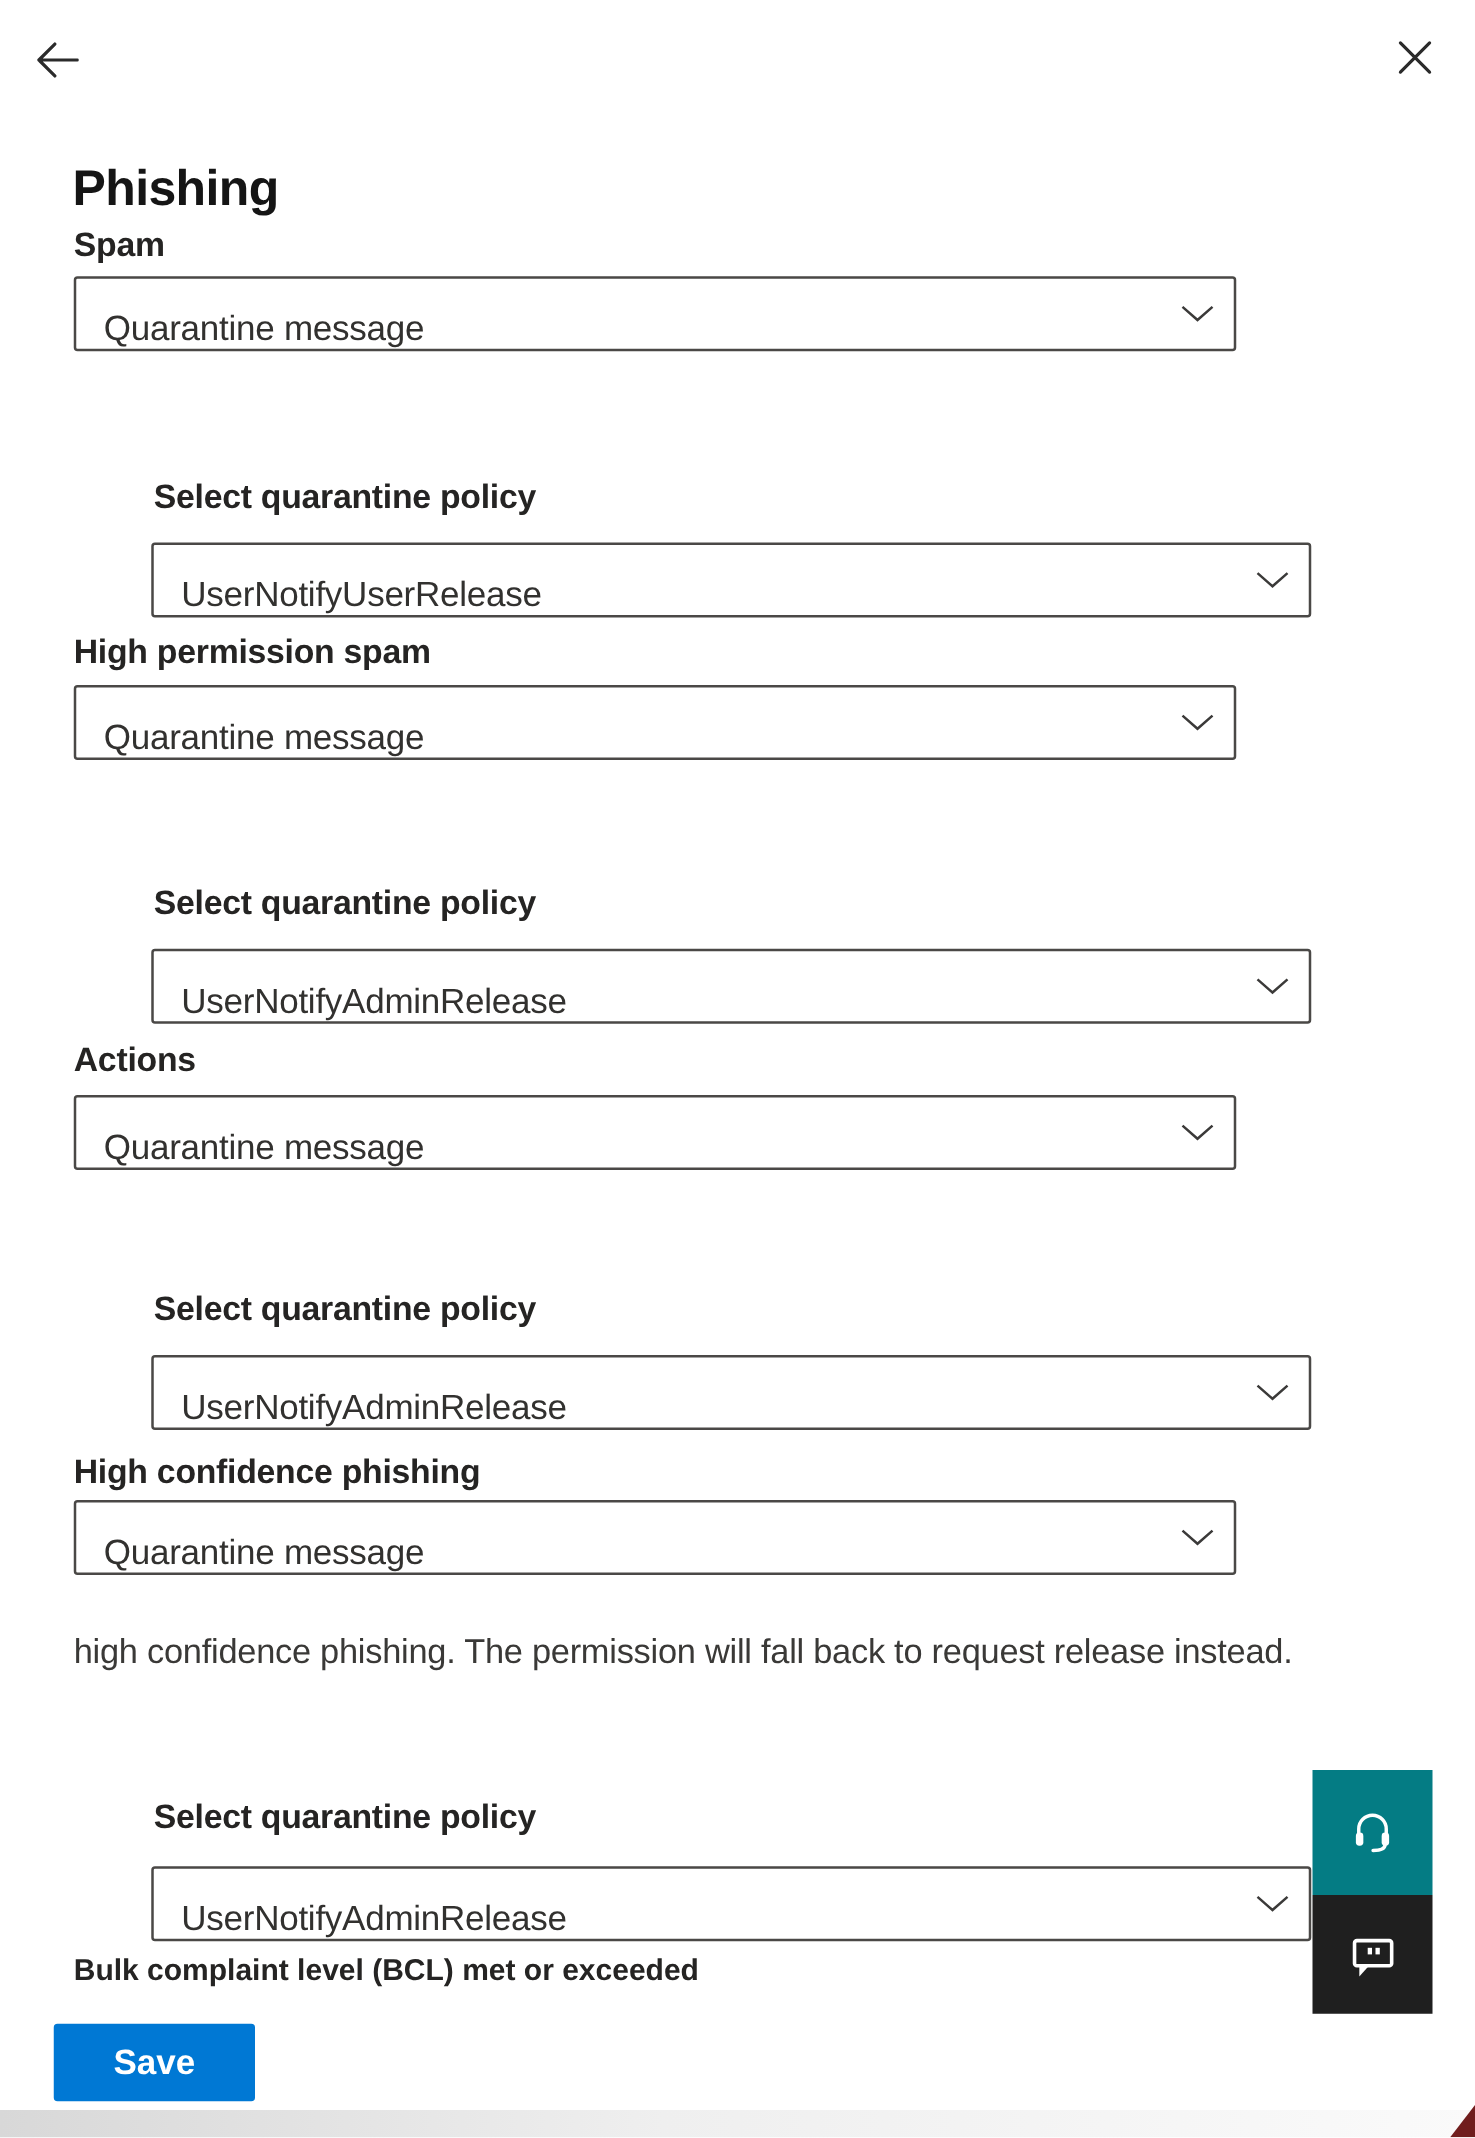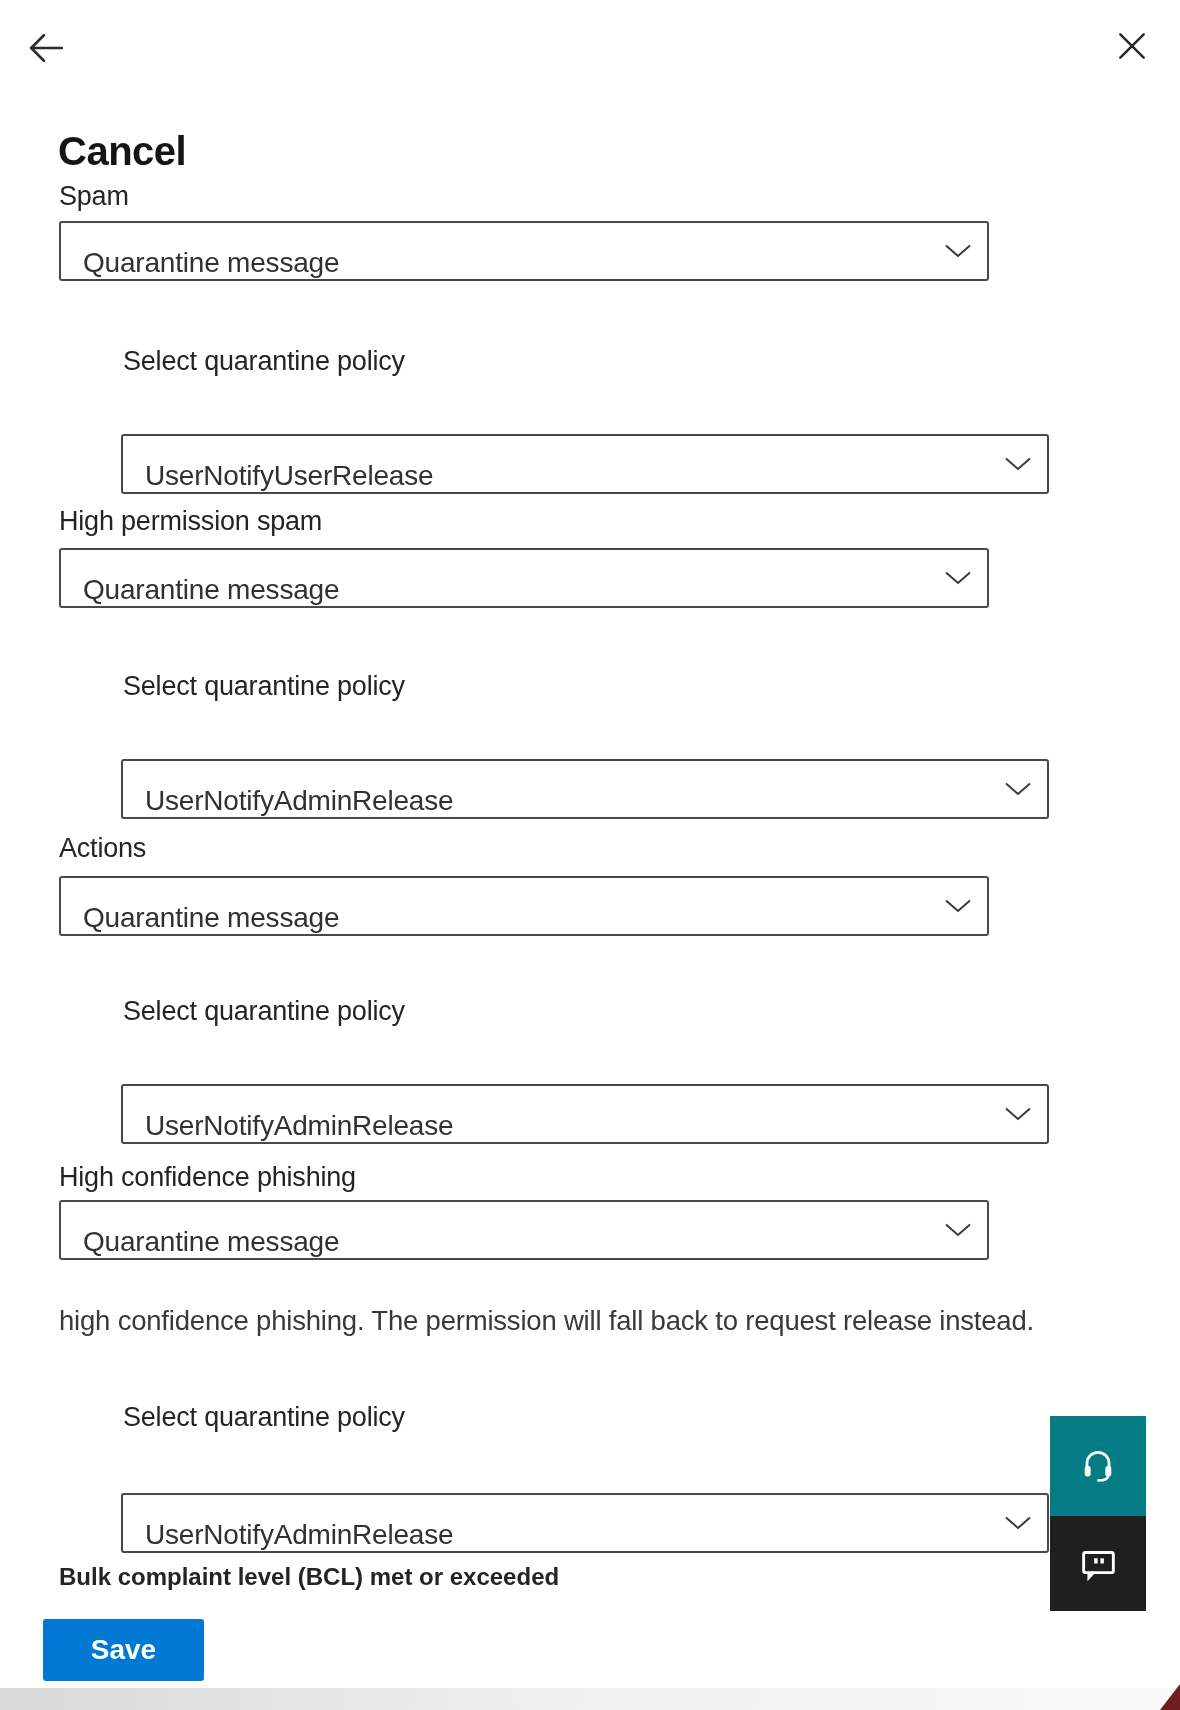--- a/index.html
+++ b/index.html
@@ -11,25 +11,25 @@
     position:absolute;background:transparent;border:none;padding:0;margin:0;
     cursor:pointer;display:flex;align-items:center;justify-content:center;
   }
   .back-btn{left:26px;top:28px;width:40px;height:40px;}
   .close-btn{left:1112px;top:26px;width:40px;height:40px;}
   .page-title{
     position:absolute;left:58px;top:102px;font-size:40px;line-height:44px;
     font-weight:700;color:#151515;letter-spacing:-0.5px;
   }
   .lbl{
-    position:absolute;font-size:27px;line-height:32px;font-weight:400;
+    position:absolute;font-size:27px;line-height:32px;font-weight:700;
     color:#252423;white-space:nowrap;letter-spacing:-0.2px;text-align:center;
   }
   .lbl.main{left:59px;}
-  .lbl.sub{left:123px;}
+  .lbl.sub{left:123px;margin-top:36px;}
   .dd{
     position:absolute;height:60px;background:#ffffff;border:2px solid #4a4846;
     border-radius:3px;box-sizing:border-box;display:flex;align-items:flex-end;
     padding:0 64px 0 22px;cursor:pointer;
   }
   .dd.main{left:59px;width:930px;}
   .dd.sub{left:121px;width:928px;margin-top:48px;}
   .dd .ddv{
     font-size:28px;color:#32312f;white-space:nowrap;overflow:hidden;
     text-overflow:ellipsis;letter-spacing:-0.2px;
@@ -77,21 +77,21 @@
     <path d="M14 4 L2 16 L14 28 M2 16 H31" fill="none" stroke="#2b2b2b" stroke-width="2.4" stroke-linecap="round" stroke-linejoin="round"></path>
   </svg>
 </button>
 
 <button class="icon-btn close-btn" aria-label="Close">
   <svg width="28" height="28" viewBox="0 0 24 24">
     <path d="M2 2 L22 22 M22 2 L2 22" fill="none" stroke="#2b2b2b" stroke-width="2.2" stroke-linecap="round"></path>
   </svg>
 </button>
 
-<h1 class="page-title">Cancel</h1>
+<h1 class="page-title">Phishing</h1>
 
 <div class="lbl main" style="top:180px">Spam</div>
 <div class="dd main" style="top:221px">
   <span class="ddv">Quarantine message</span>
   <svg class="chev" width="28" height="14" viewBox="0 0 28 14">
       <path d="M2 1.5 L14 12 L26 1.5" fill="none" stroke="#3b3a39" stroke-width="2"></path>
     </svg>
 </div>
 
 <div class="lbl sub" style="top:345px">Select quarantine policy</div>

